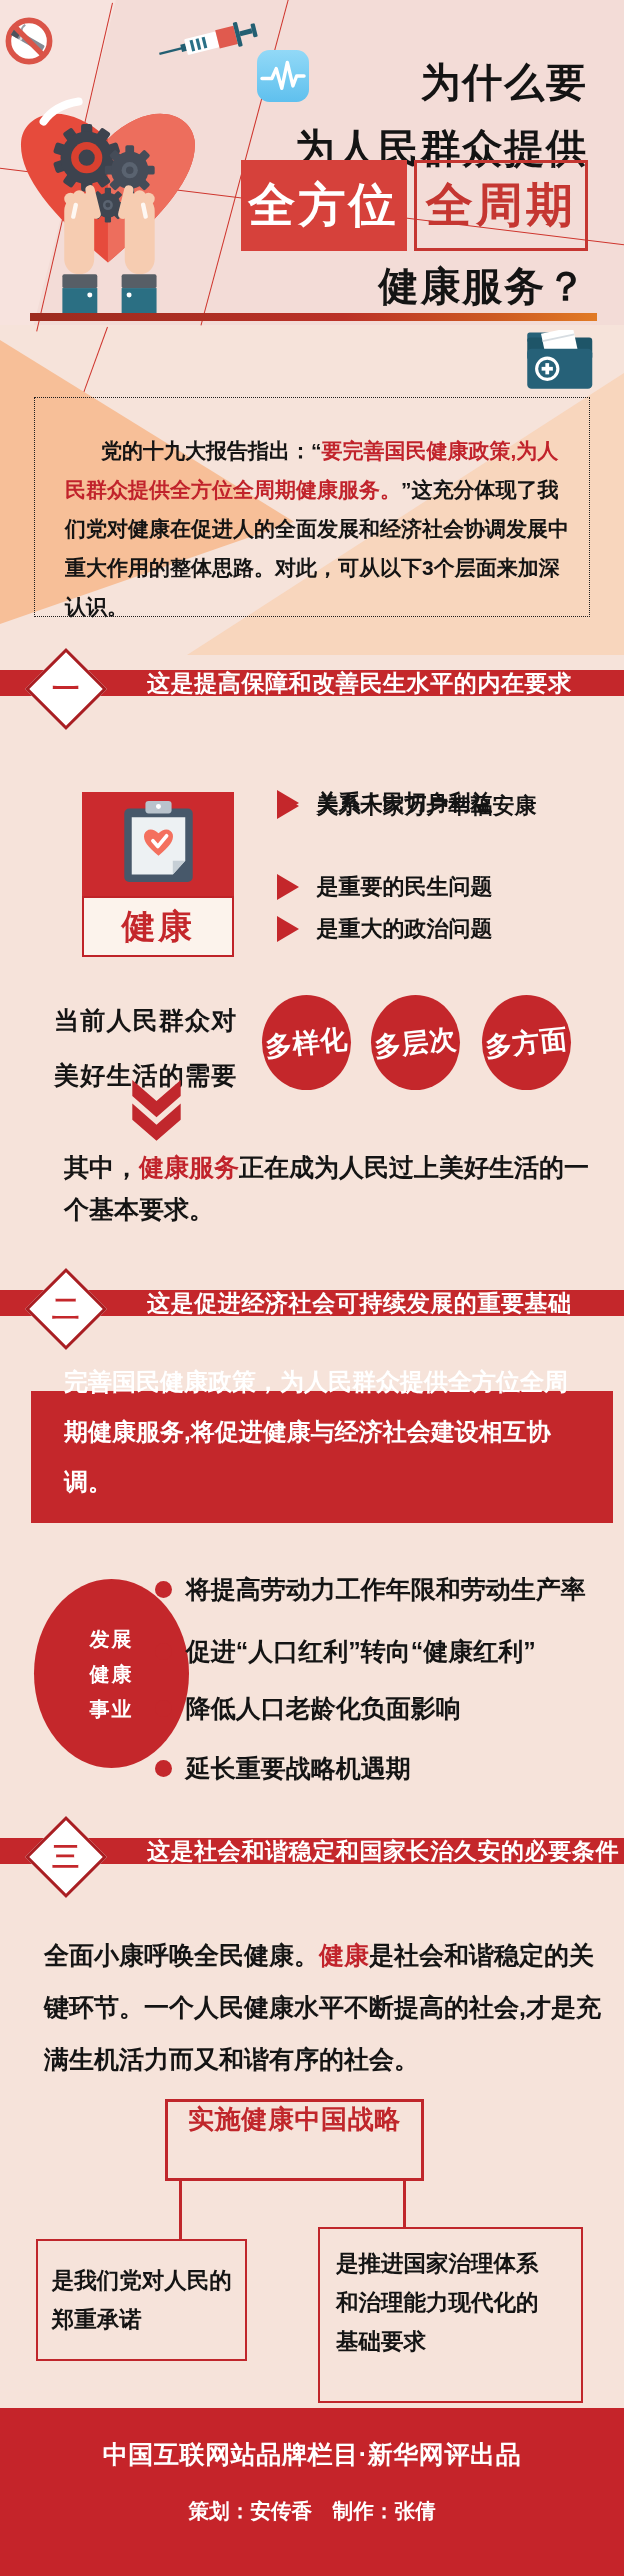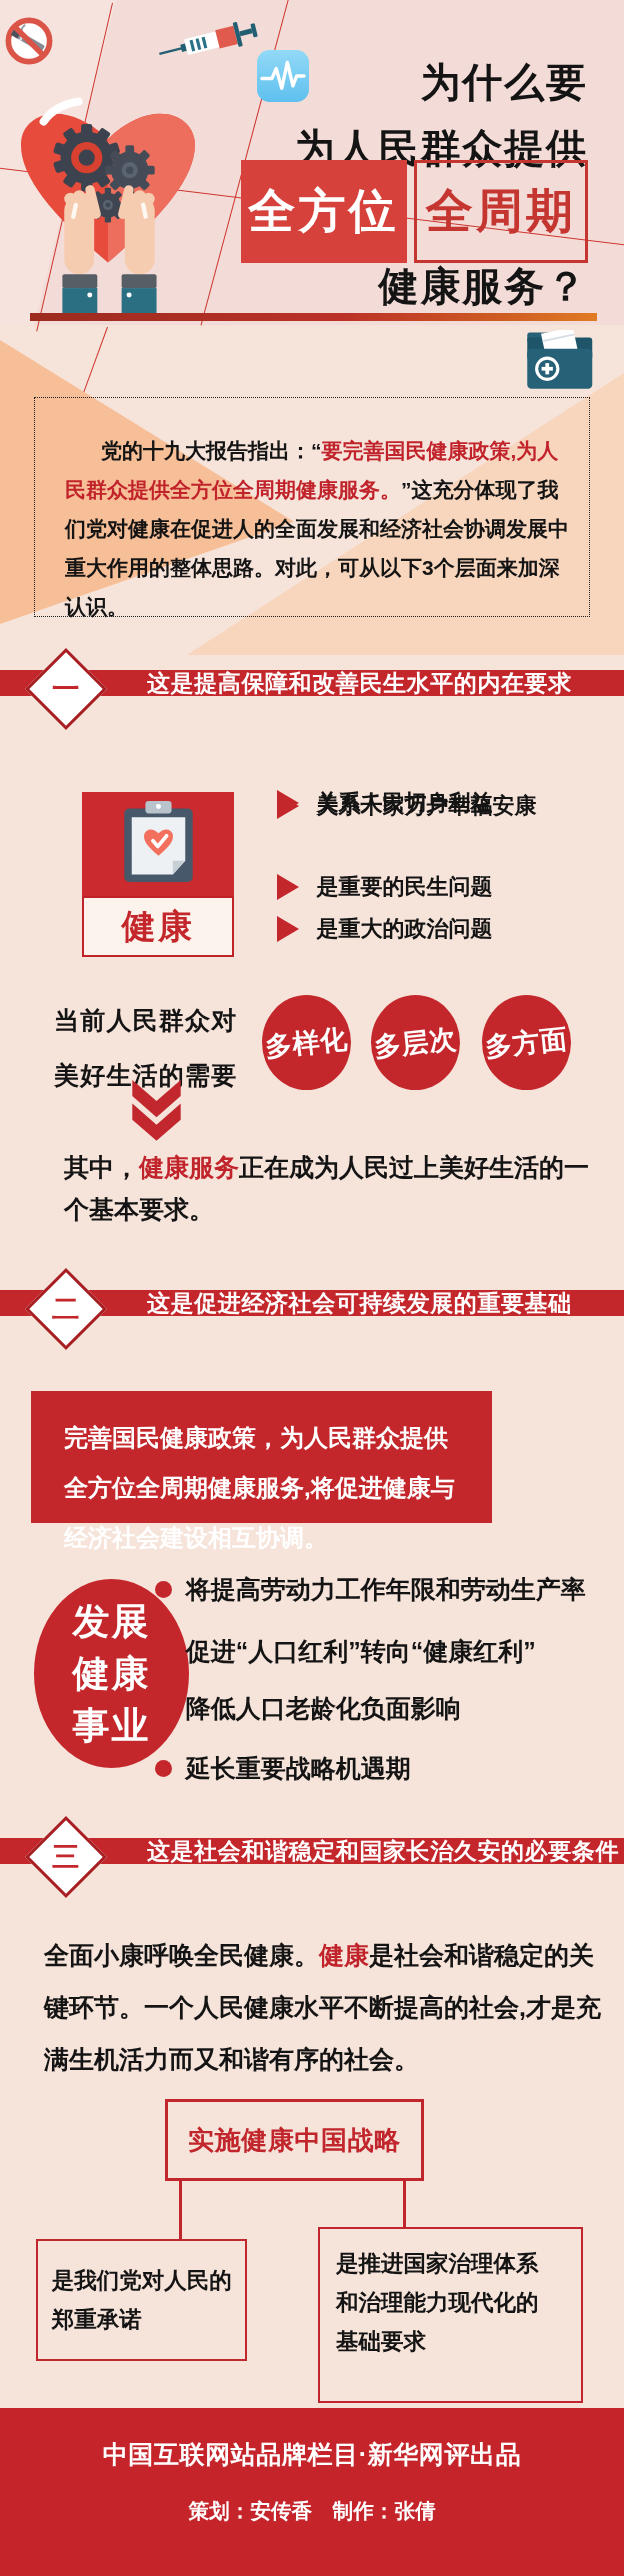--- a/index.html
+++ b/index.html
@@ -22,21 +22,21 @@
   #no-smoking{left:3.7px;top:16px;}
   #syringe{left:156px;top:3.7px;}
   #ecg{left:257px;top:50px;}
   #heart-illo{left:5px;top:80px;}
   #folder{left:526px;top:330px;}
 
   .title-line{position:absolute;right:36px;font-size:40px;font-weight:800;letter-spacing:1.9px;white-space:nowrap;}
   #title-line-1{top:55px;}
   #title-line-2{top:121px;}
   #box-row{position:absolute;right:36px;top:160px;display:flex;gap:7.5px;}
-  .hl-box{height:103px;display:flex;align-items:center;justify-content:center;
+  .hl-box{height:91px;display:flex;align-items:center;justify-content:center;
           font-size:47px;font-weight:800;letter-spacing:3.1px;box-sizing:border-box;}
   #hl1{width:166px;background:#d6413b;color:#fff;}
   #hl2{width:174px;border:3.7px solid #c53631;color:#c53631;}
   #title-line-3{top:259px;}
   #header-rule{left:30px;top:313px;width:567px;height:7.5px;
                background:linear-gradient(90deg,#9c2b1e,#bb3127 55%,#cd5a22 82%,#e17b25);}
 
   
   #tri1{left:0;top:340px;width:294px;height:284px;background:#f7bf98;
         clip-path:polygon(0 0,100% 64%,0 100%);}
@@ -71,35 +71,35 @@
   .need-line{position:absolute;left:54px;font-size:25px;font-weight:700;letter-spacing:1.2px;}
   #need1{top:1004px;} #need2{top:1059px;}
   .need-circle{position:absolute;width:89px;height:95px;border-radius:50%;background:#c4272b;
                display:flex;align-items:center;justify-content:center;}
   .need-circle span{color:#fff;font-size:27px;font-weight:700;transform:rotate(-6deg);letter-spacing:0.6px;}
   #circle1{left:262px;top:995px;} #circle2{left:371px;top:995px;} #circle3{left:482px;top:995px;}
   #chevron{left:132px;top:1080px;}
   #conclusion{left:56px;top:1138px;width:537px;font-size:25px;line-height:42px;font-weight:600;}
 
   
-  #quote-box{left:31px;top:1391px;width:461px;height:132px;background:#c4272b;box-sizing:border-box;
-             padding:14px 25px;display:flex;align-items:flex-start;}
+  #quote-box{left:31px;top:1391px;width:582px;height:132px;background:#c4272b;box-sizing:border-box;
+             padding:8px 25px;display:flex;align-items:flex-end;}
   #quote-box p{color:#fff;font-size:24px;line-height:50px;font-weight:600;}
   #oval{left:34px;top:1579px;width:155px;height:189px;border-radius:50%;background:#c4272b;
         display:flex;flex-direction:column;align-items:center;justify-content:center;gap:15px;}
-  #oval span{color:#fff;font-size:37px;font-weight:700;letter-spacing:1.9px;line-height:1;}
+  #oval span{color:#fff;font-size:20px;font-weight:700;letter-spacing:1.9px;line-height:1;}
   .dot-row{position:absolute;left:155px;display:flex;align-items:center;height:27.5px;}
   .dot{width:17px;height:17px;border-radius:50%;background:#c4272b;flex:none;}
   .dot-row span{margin-left:13.7px;font-size:25px;font-weight:600;white-space:nowrap;}
   #drow1{top:1576px;} #drow2{top:1638px;} #drow3{top:1695px;} #drow4{top:1755px;}
 
   
   #sec3-para{left:36px;top:1921px;width:562px;font-size:25px;line-height:52px;font-weight:600;}
   #strategy-box{left:165px;top:2099px;width:259px;height:82px;border:3.1px solid #c0262b;box-sizing:border-box;
-                display:flex;align-items:center;justify-content:center;}
+                display:flex;align-items:flex-start;justify-content:center;}
   #strategy-box span{color:#c0262b;font-size:26px;font-weight:700;letter-spacing:0.6px;}
   .conn{position:absolute;width:3.1px;background:#c0262b;}
   #conn-left{left:179px;top:2180px;height:60px;}
   #conn-right{left:403px;top:2180px;height:48px;}
   .branch{position:absolute;border:2.5px solid #c0262b;box-sizing:border-box;}
   #branch-left{left:36px;top:2239px;width:211px;height:122px;padding:20px 0 0 13.7px;}
   #branch-right{left:318px;top:2227px;width:265px;height:176px;padding:15px 0 0 16px;}
   .branch div{font-size:22.5px;font-weight:600;line-height:39px;white-space:nowrap;}
 
   

